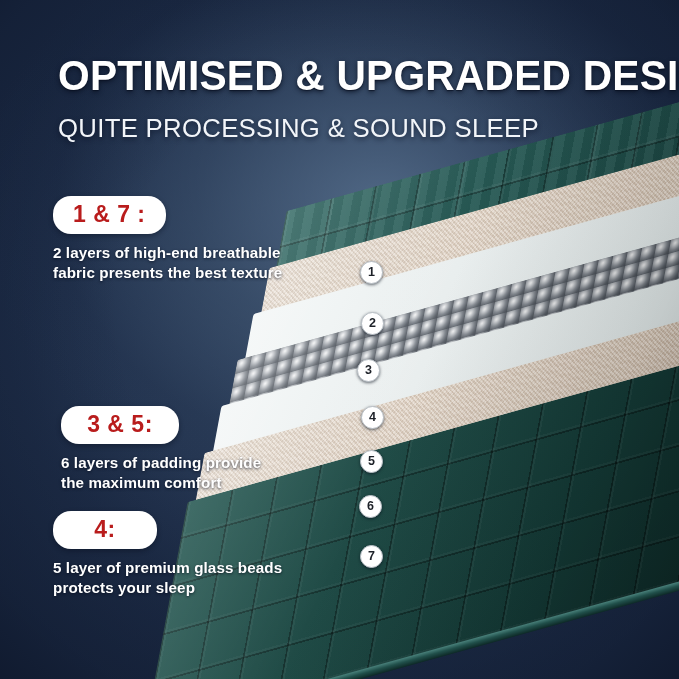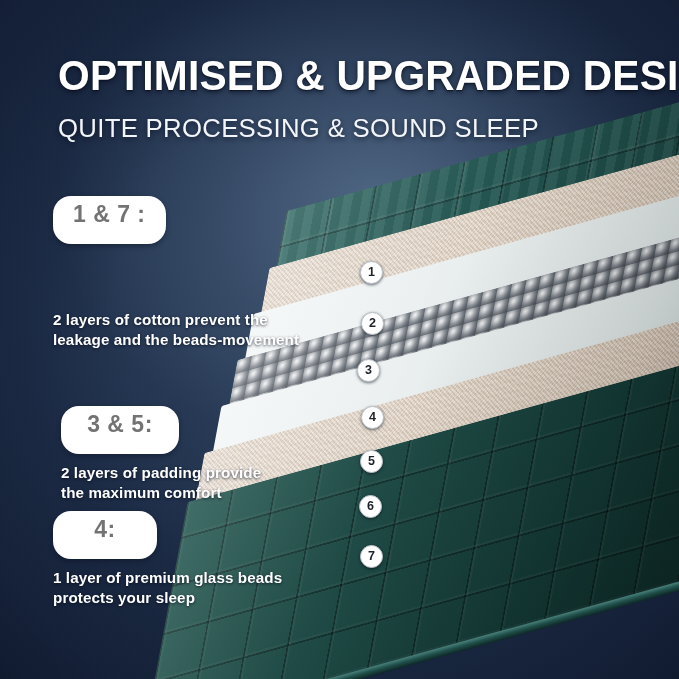--- a/index.html
+++ b/index.html
@@ -66,26 +66,26 @@
   .block { position:absolute; left:0; width:300px; }
   .block.b0 { top:0px; }
   .block.b1 { top:105px; }
   .block.b2 { top:210px;margin-left:8px; }
   .block.b3 { top:315px; }
 
   .pill {
     display:inline-block;
     background:#ffffff;
     border-radius:18px;
-    padding:5px 20px 16px 20px;
+    padding:5px 20px 6px 20px;
     min-width:104px;
     text-align:center;
     font-size:23px;
     font-weight:bold;
-    color:#737373;
+    color:#b91c1c;
     letter-spacing:0.5px;
     box-shadow:0 2px 5px rgba(8,15,32,0.45);
     line-height:1.18;
   }
   .pill.wide { min-width:118px; }
 
   .desc {
     margin-top:9px;
     font-size:15.2px;
     font-weight:bold;
@@ -265,34 +265,34 @@
 
   <div class="head-wrap">
     <div class="title">OPTIMISED &amp; UPGRADED DESIGN</div>
     <div class="subtitle">QUITE PROCESSING &amp; SOUND SLEEP</div>
   </div>
 
   <div class="blocks">
 
     <div class="block b0">
       <div class="pill">1 &amp; 7 :</div>
+      <div class="desc">2 layers of high-end breathable
+fabric presents the best texture</div>
     </div>
 
     <div class="block b1">
-      <div class="desc">2 layers of cotton prevent the
-leakage and the beads-movement</div>
     </div>
 
     <div class="block b2">
       <div class="pill wide">3 &amp; 5:</div>
-      <div class="desc">2 layers of padding provide
+      <div class="desc">6 layers of padding provide
 the maximum comfort</div>
     </div>
 
     <div class="block b3">
       <div class="pill">4:</div>
-      <div class="desc">1 layer of premium glass beads
+      <div class="desc">5 layer of premium glass beads
 protects your sleep</div>
     </div>
 
   </div>
 
 </div>
 
 </body></html>

